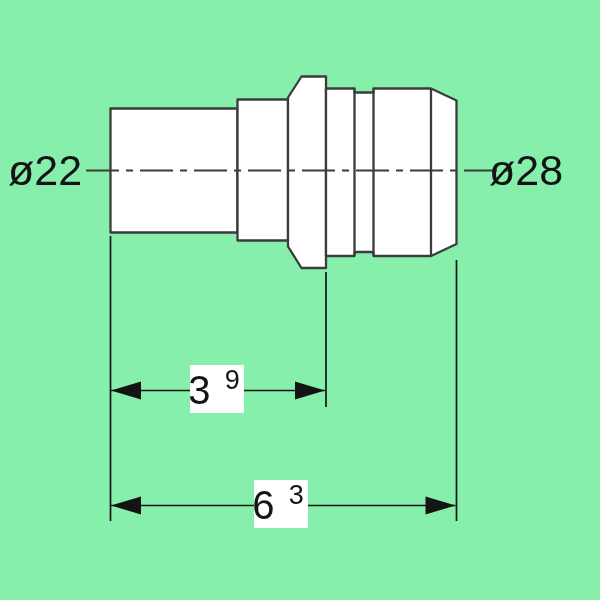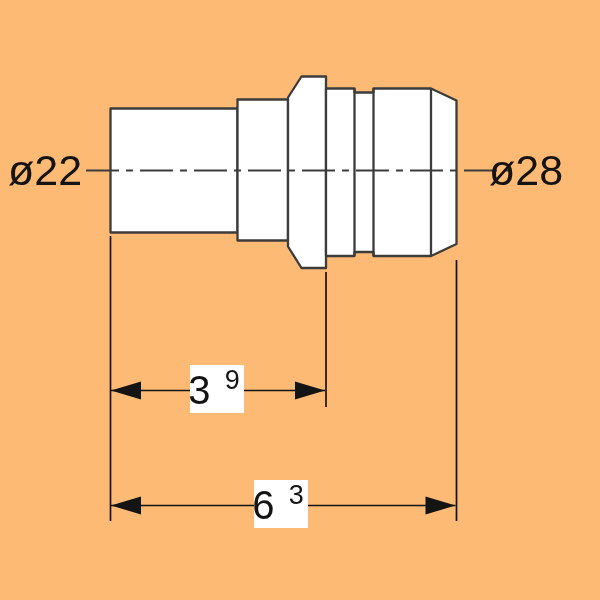--- a/index.html
+++ b/index.html
@@ -8,21 +8,21 @@
     background: #ffffff;
     width: 600px;
     height: 600px;
     overflow: hidden;
     font-family: "Liberation Sans", sans-serif;
   }
   .canvas {
     position: relative;
     width: 600px;
     height: 600px;
-    background: #fdba74;
+    background: #86efac;
   }
   svg {
     display: block;
     width: 600px;
     height: 600px;
   }
   text {
     font-family: "Liberation Sans", sans-serif;
   }
 </style>

